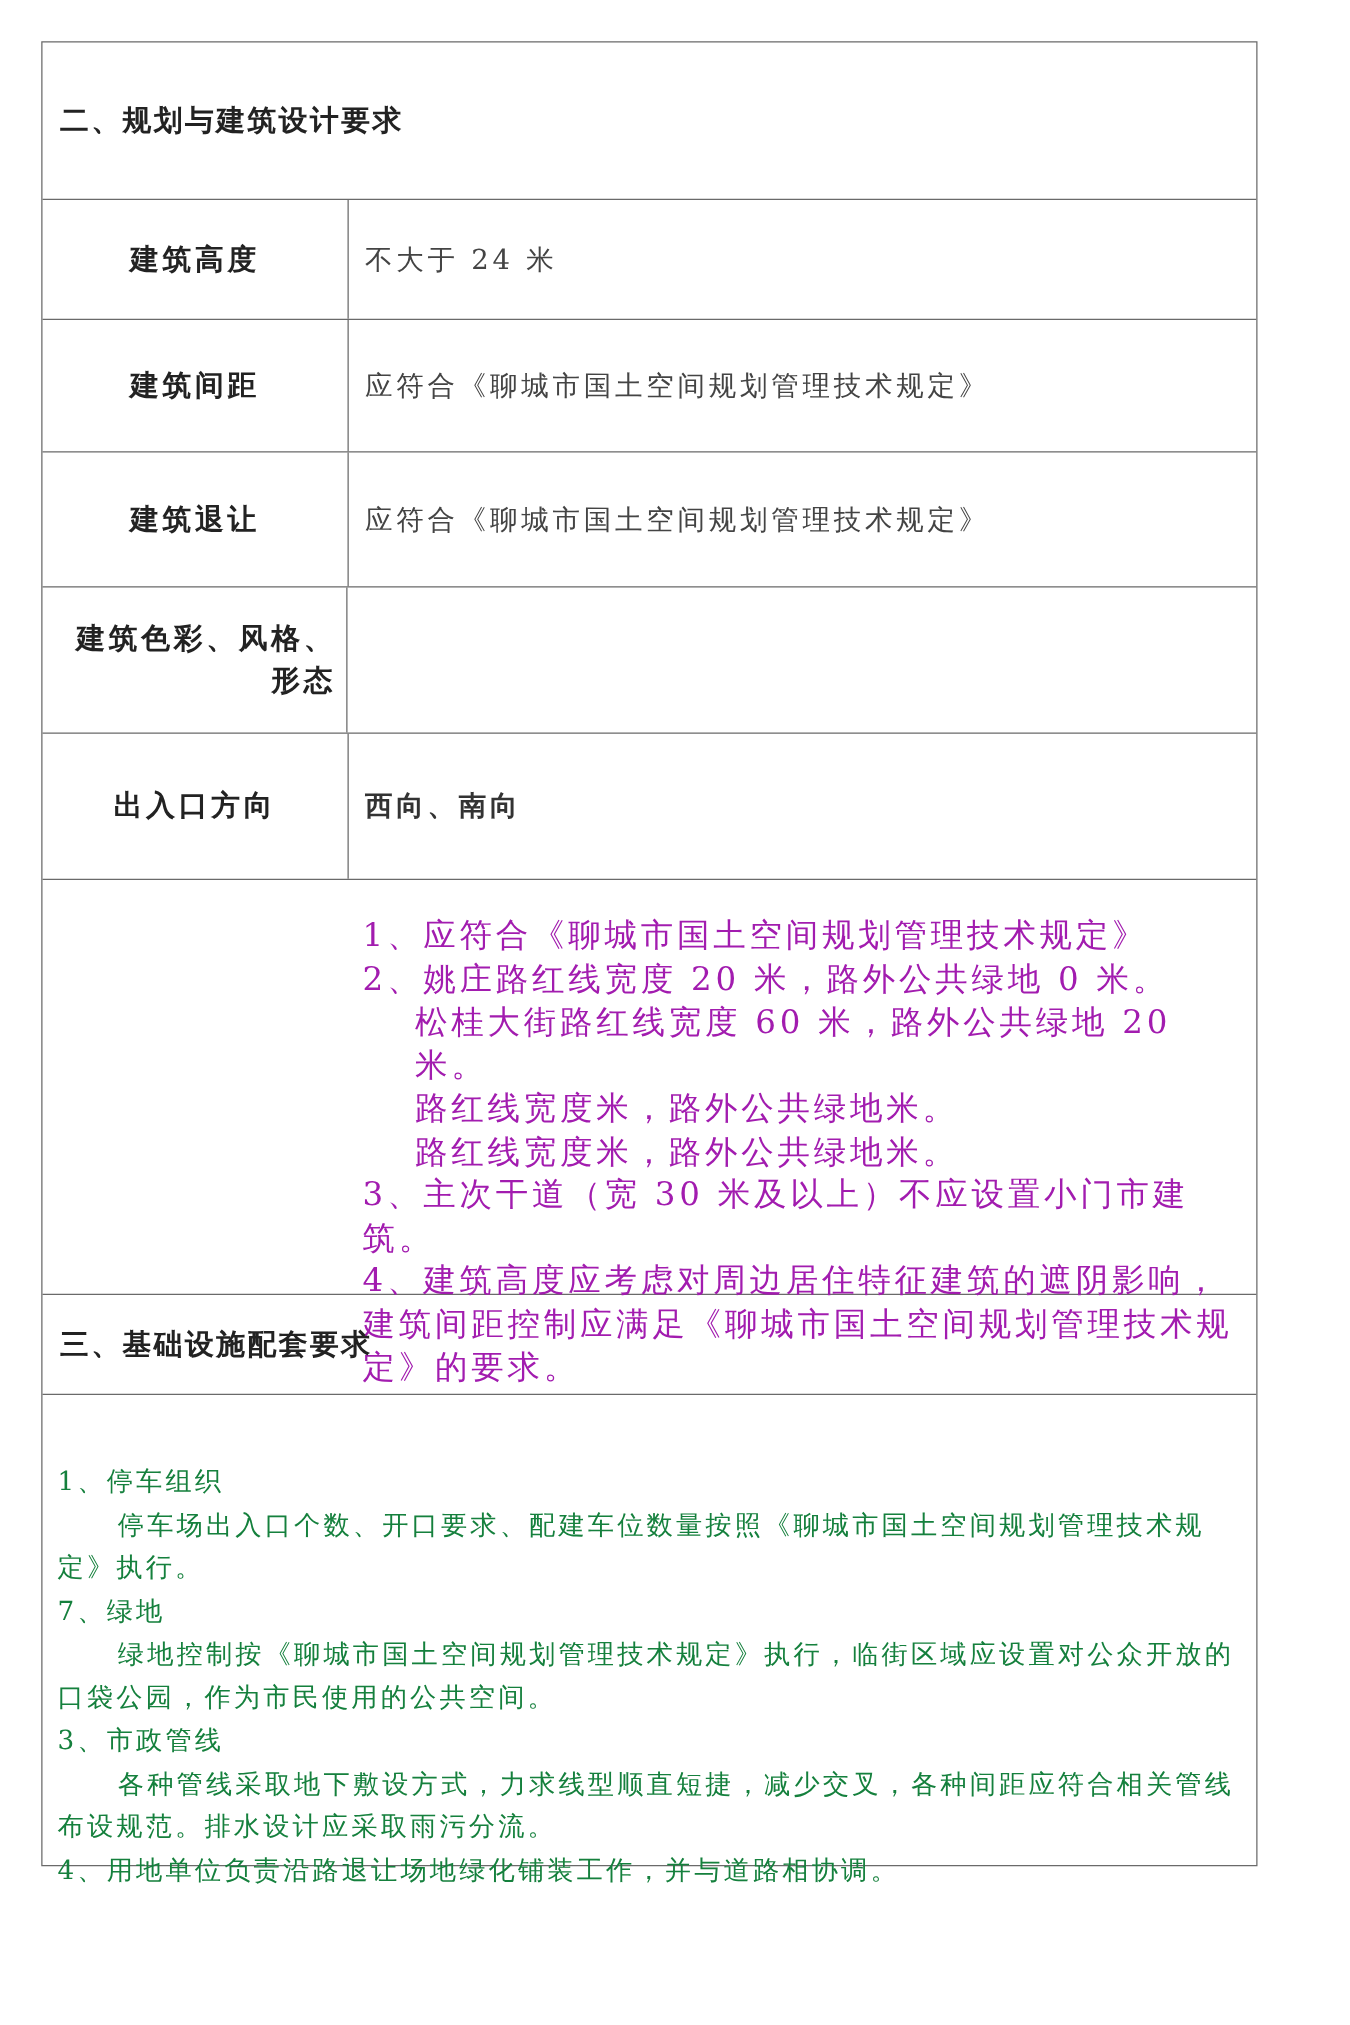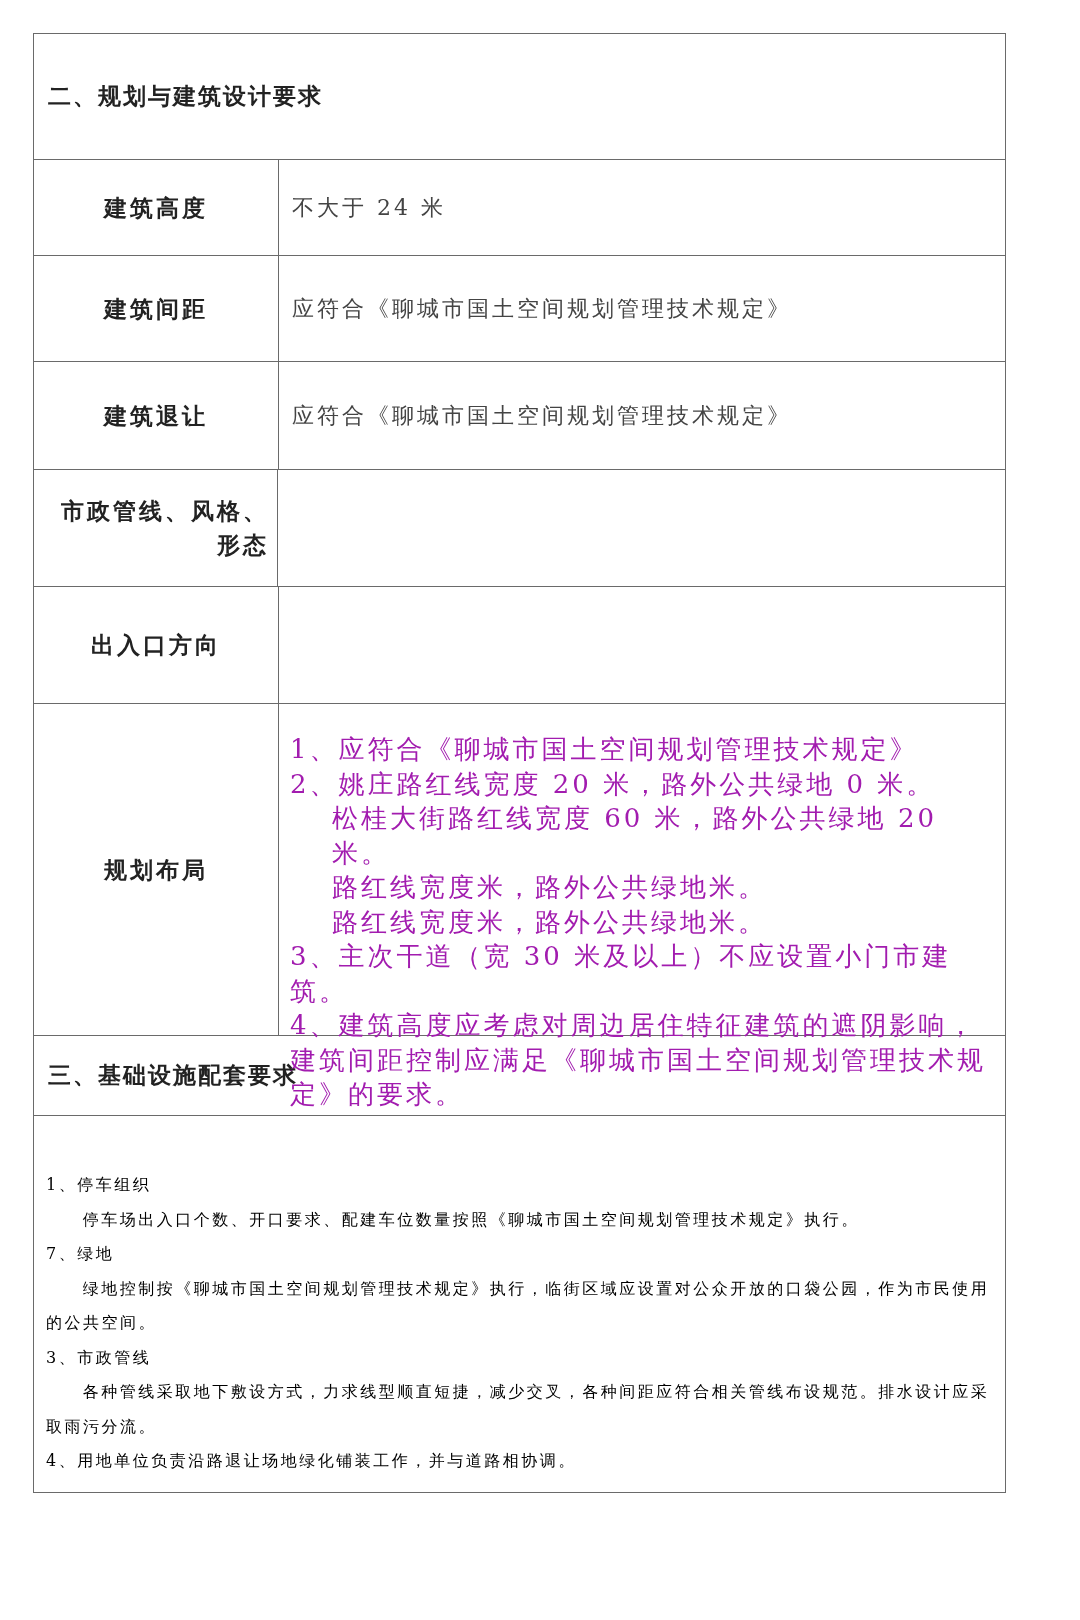--- a/index.html
+++ b/index.html
@@ -12,22 +12,22 @@
   .label { position:absolute; left:0; top:0; bottom:0; width:244px;
            border-right:1.5px solid #6a6a6a; display:flex; align-items:center;
            justify-content:center; text-align:right; font-weight:bold; font-size:23px;
            letter-spacing:3px; line-height:34px; color:#222; }
   .value { position:absolute; left:258px; top:0; bottom:0; right:10px; display:flex;
            align-items:center; font-size:22px; letter-spacing:3px; color:#444; }
   .section-title { position:absolute; left:14px; top:0; bottom:0; display:flex; align-items:center;
            font-size:23px; font-weight:bold; letter-spacing:2px; color:#222; }
   .list { font-size:26px; line-height:34.5px; letter-spacing:3px; color:#a21caf; }
   .list .indent { padding-left:42px; }
-  .body-block { position:absolute; left:12px; right:12px; top:52px; font-size:16px;
-           line-height:34.5px; letter-spacing:2.5px; color:#000000; }
+  .body-block { position:absolute; left:12px; right:12px; top:52px; font-size:21px;
+           line-height:34.5px; letter-spacing:2.5px; color:#15803d; }
   .body-block .para { text-indent:2.3em; }
 </style>
 </head>
 <body>
 
 <div class="tbl">
 
   <div class="row" style="top:0;height:126px;">
     <div class="section-title">二、规划与建筑设计要求</div>
   </div>
@@ -41,30 +41,30 @@
     <div class="label">建筑间距</div>
     <div class="value">应符合《聊城市国土空间规划管理技术规定》</div>
   </div>
 
   <div class="row" style="top:328px;height:108px;">
     <div class="label">建筑退让</div>
     <div class="value">应符合《聊城市国土空间规划管理技术规定》</div>
   </div>
 
   <div class="row" style="top:436px;height:117px;">
-    <div class="label" style="padding:0 8px;box-sizing:border-box;">市政管线、风格、形态</div>
+    <div class="label" style="padding:0 8px;box-sizing:border-box;">建筑色彩、风格、形态</div>
     <div class="value"></div>
   </div>
 
   <div class="row" style="top:553px;height:117px;">
     <div class="label">出入口方向</div>
+    <div class="value" style="font-weight:bold;color:#333;">西向、南向</div>
   </div>
 
   <div class="row" style="top:670px;height:332px;">
-    <div class="label">规划布局</div>
     <div class="value list" style="display:block;top:28px;left:256px;right:18px;">
       <div>1、应符合《聊城市国土空间规划管理技术规定》</div>
       <div>2、姚庄路红线宽度 20 米，路外公共绿地 0 米。</div>
       <div class="indent">松桂大街路红线宽度 60 米，路外公共绿地 20 米。</div>
       <div class="indent">路红线宽度米，路外公共绿地米。</div>
       <div class="indent">路红线宽度米，路外公共绿地米。</div>
       <div>3、主次干道（宽 30 米及以上）不应设置小门市建筑。</div>
       <div>4、建筑高度应考虑对周边居住特征建筑的遮阴影响，建筑间距控制应满足《聊城市国土空间规划管理技术规定》的要求。</div>
     </div>
   </div>

